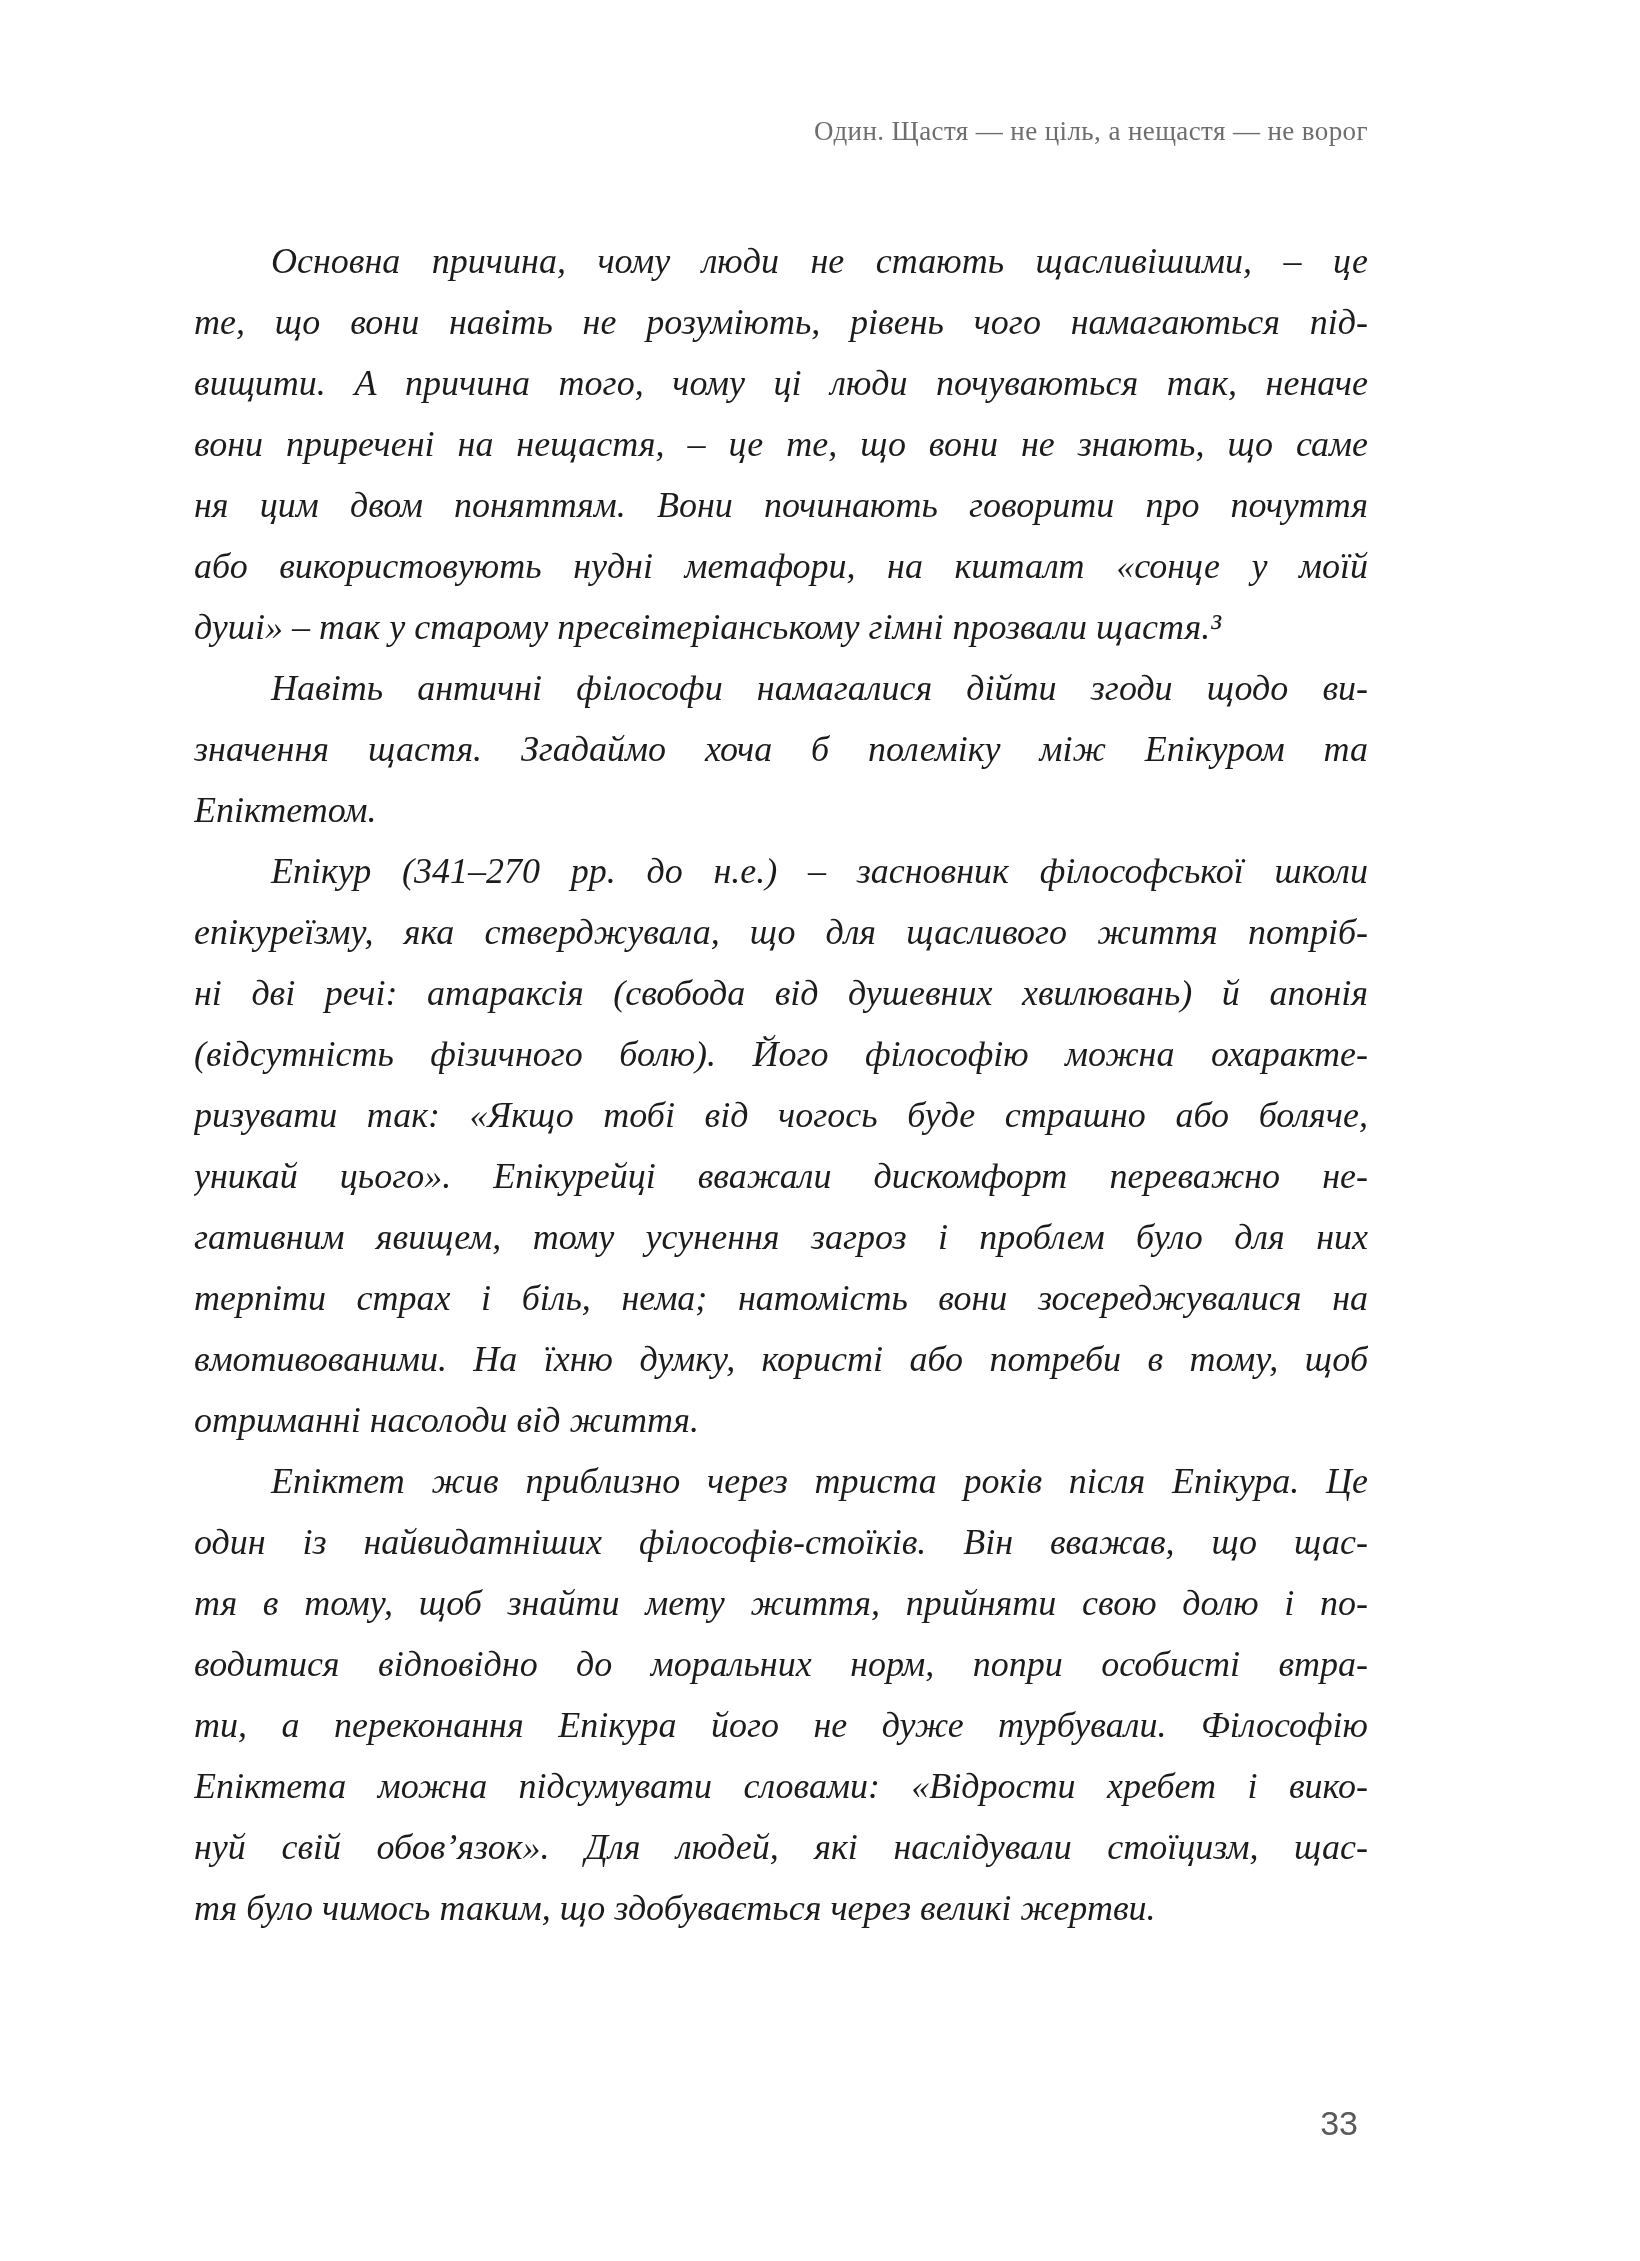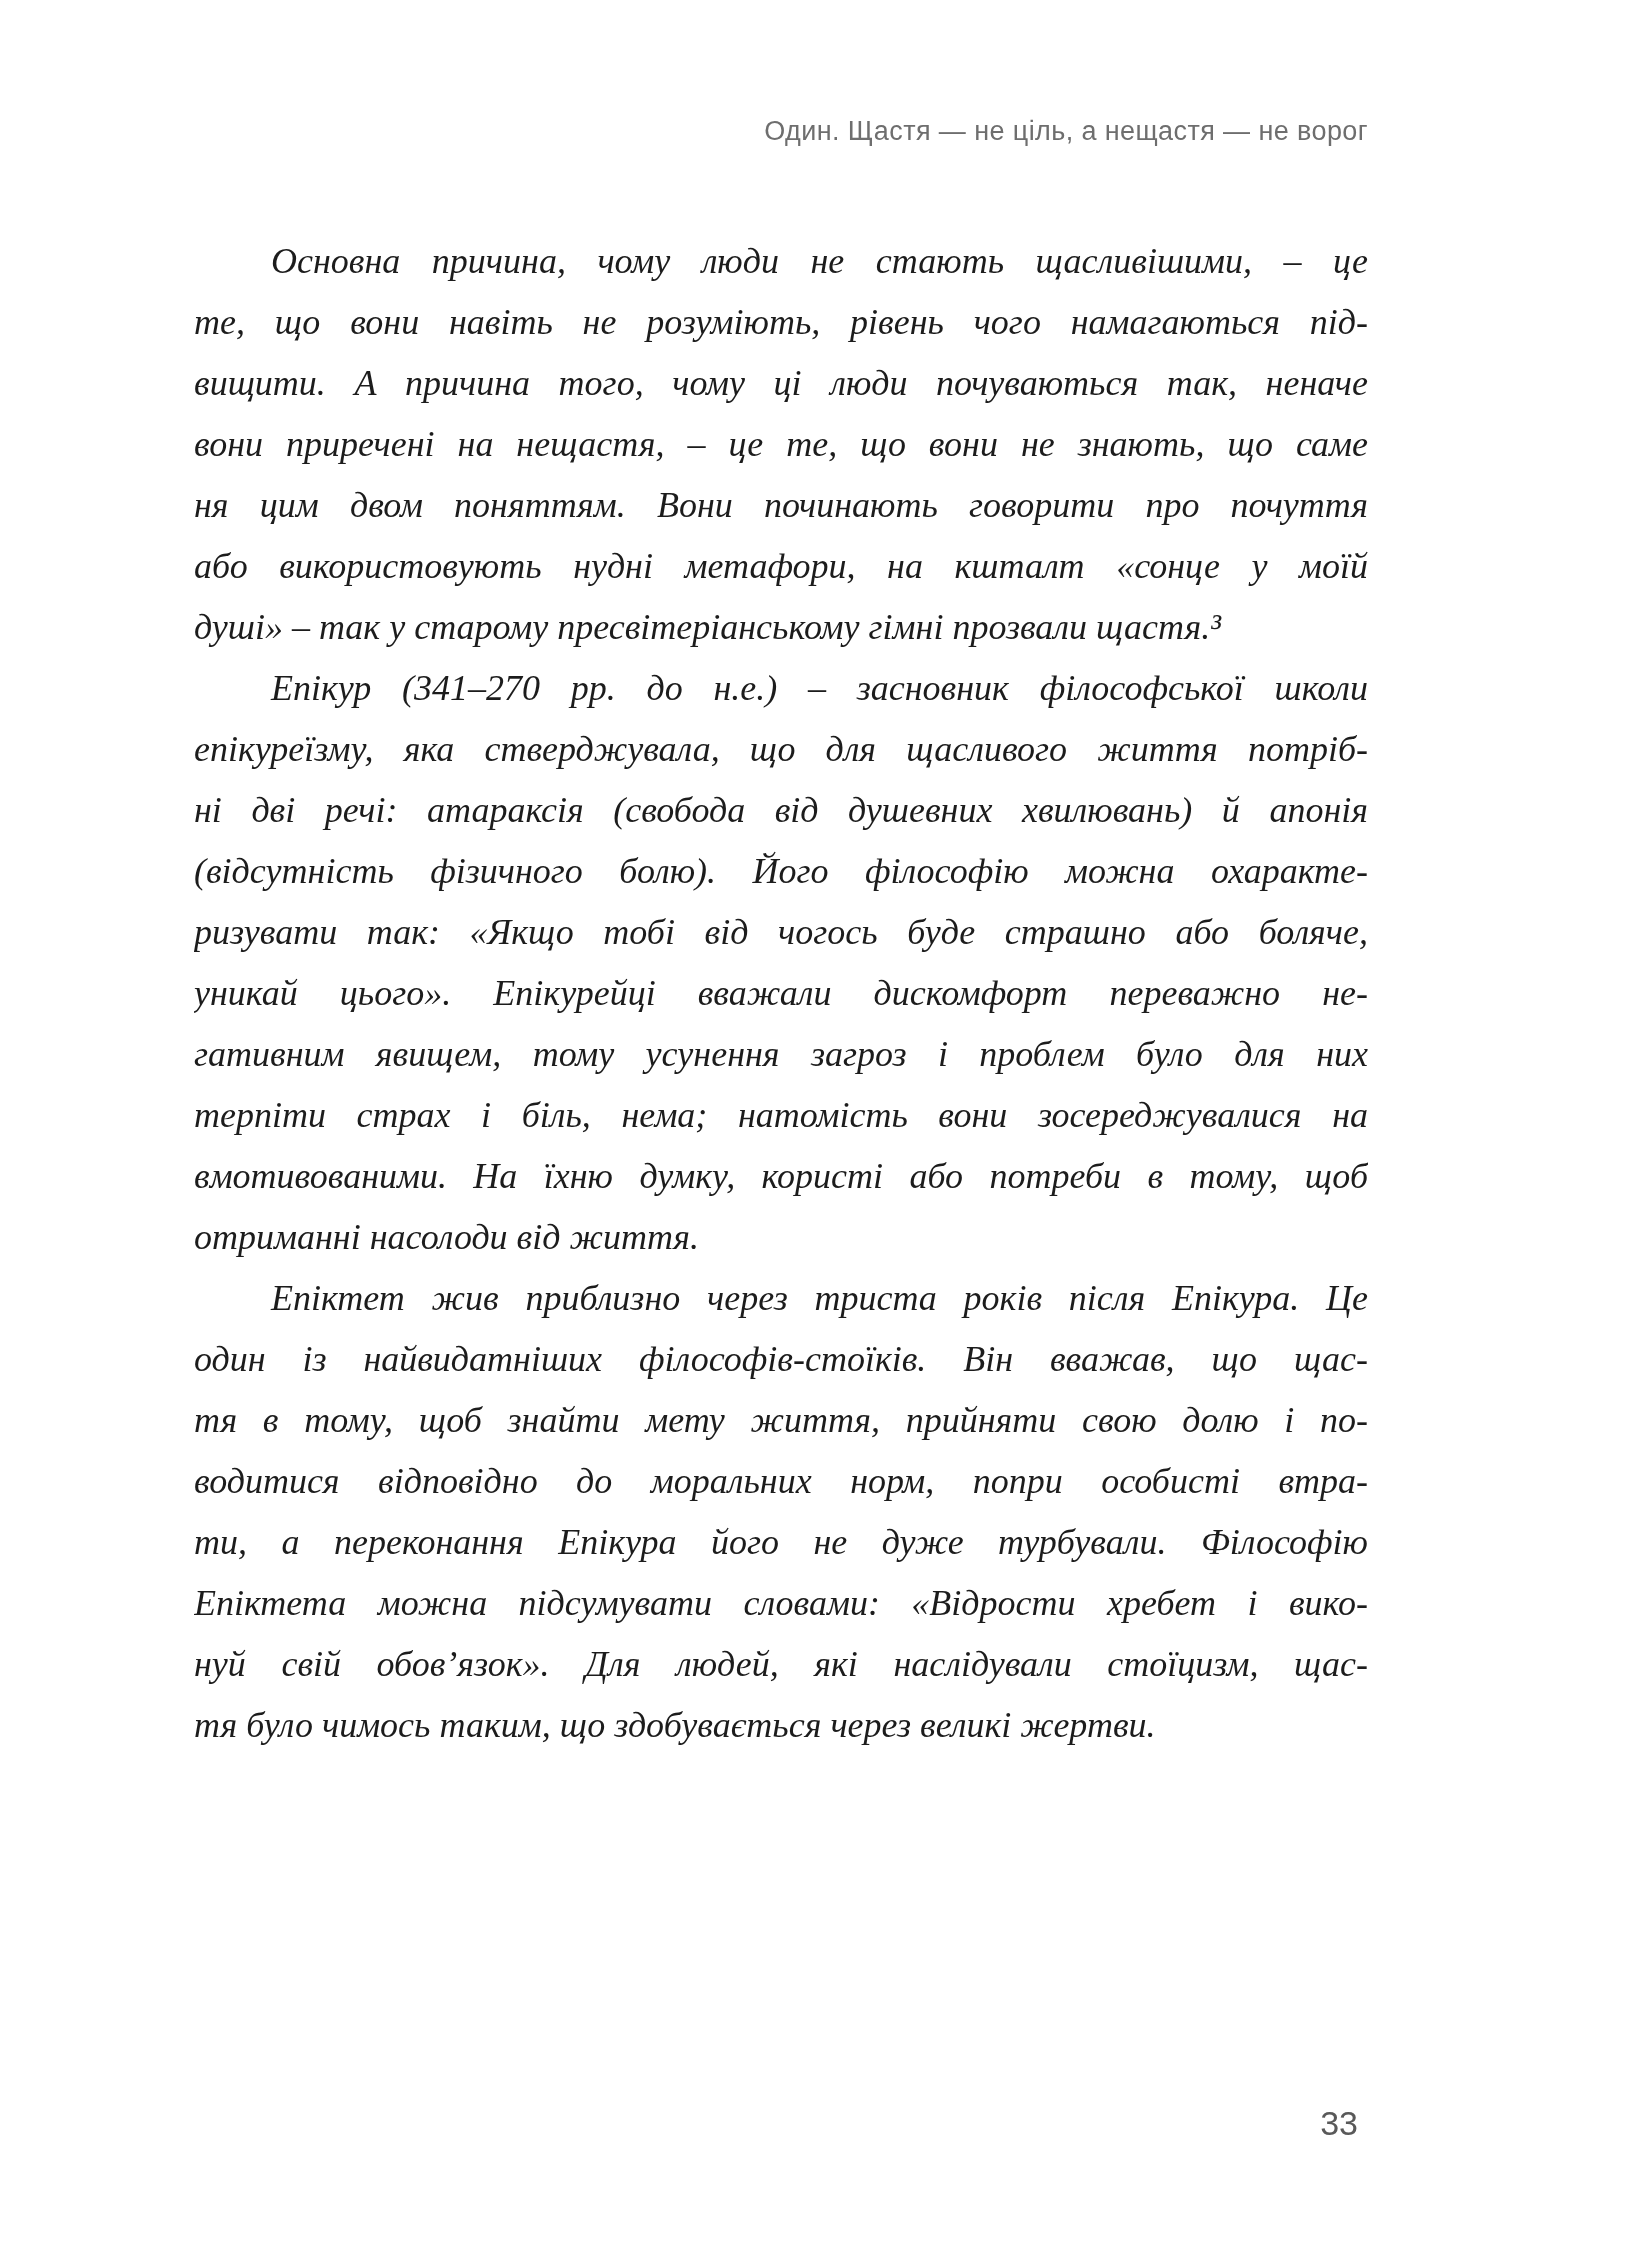--- a/index.html
+++ b/index.html
@@ -14,21 +14,21 @@
     background: #ffffff;
     overflow: hidden;
     font-family: "Liberation Serif", "DejaVu Serif", serif;
   }
   .running-header {
     position: absolute;
     top: 114px;
     left: 194px;
     width: 1174px;
     text-align: right;
-    font-family: Liberation Sans, sans-serif;
+    font-family: Liberation Serif, serif;
     font-size: 27px;
     line-height: 34px;
     color: #6e6e6e;
     letter-spacing: 0.4px;
   }
   .body-text {
     position: absolute;
     top: 231px;
     left: 194px;
     width: 1174px;
@@ -69,20 +69,25 @@
       <div class="paragraph">
         <div class="line first">Основна причина, чому люди не стають щасливішими, – це</div>
         <div class="line">те, що вони навіть не розуміють, рівень чого намагаються під-</div>
         <div class="line">вищити. А причина того, чому ці люди почуваються так, неначе</div>
         <div class="line">вони приречені на нещастя, – це те, що вони не знають, що саме</div>
         <div class="line">ня цим двом поняттям. Вони починають говорити про почуття</div>
         <div class="line">або використовують нудні метафори, на кшталт «сонце у моїй</div>
         <div class="line last">душі» – так у старому пресвітеріанському гімні прозвали щастя.³</div>
       </div>
       <div class="paragraph">
+        <div class="line first">Навіть античні філософи намагалися дійти згоди щодо ви-</div>
+        <div class="line">значення щастя. Згадаймо хоча б полеміку між Епікуром та</div>
+        <div class="line last">Епіктетом.</div>
+      </div>
+      <div class="paragraph">
         <div class="line first">Епікур (341–270 рр. до н.е.) – засновник філософської школи</div>
         <div class="line">епікуреїзму, яка стверджувала, що для щасливого життя потріб-</div>
         <div class="line">ні дві речі: атараксія (свобода від душевних хвилювань) й апонія</div>
         <div class="line">(відсутність фізичного болю). Його філософію можна охаракте-</div>
         <div class="line">ризувати так: «Якщо тобі від чогось буде страшно або боляче,</div>
         <div class="line">уникай цього». Епікурейці вважали дискомфорт переважно не-</div>
         <div class="line">гативним явищем, тому усунення загроз і проблем було для них</div>
         <div class="line">терпіти страх і біль, нема; натомість вони зосереджувалися на</div>
         <div class="line">вмотивованими. На їхню думку, користі або потреби в тому, щоб</div>
         <div class="line last">отриманні насолоди від життя.</div>

